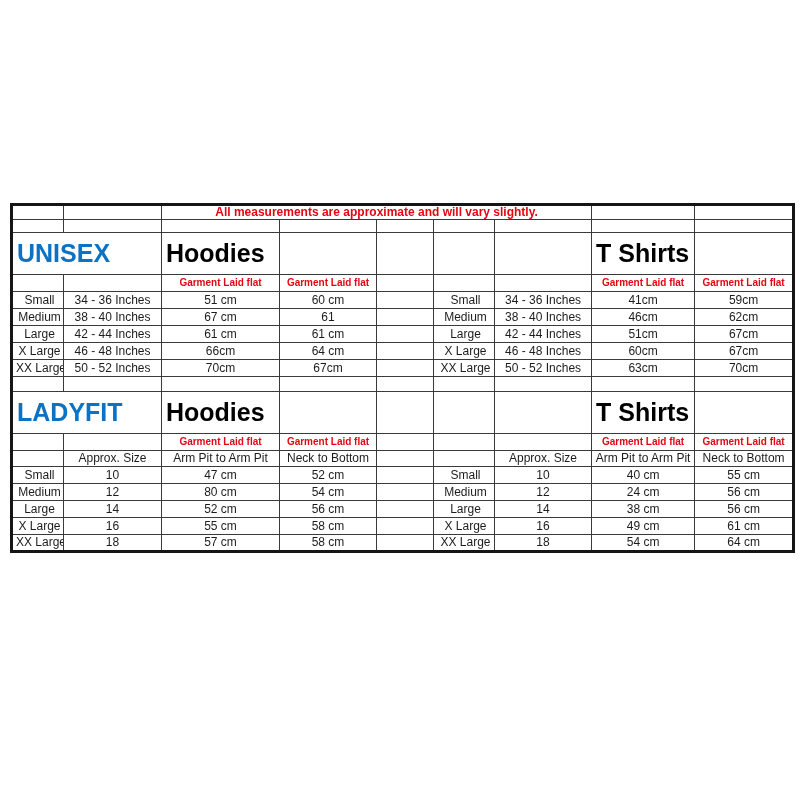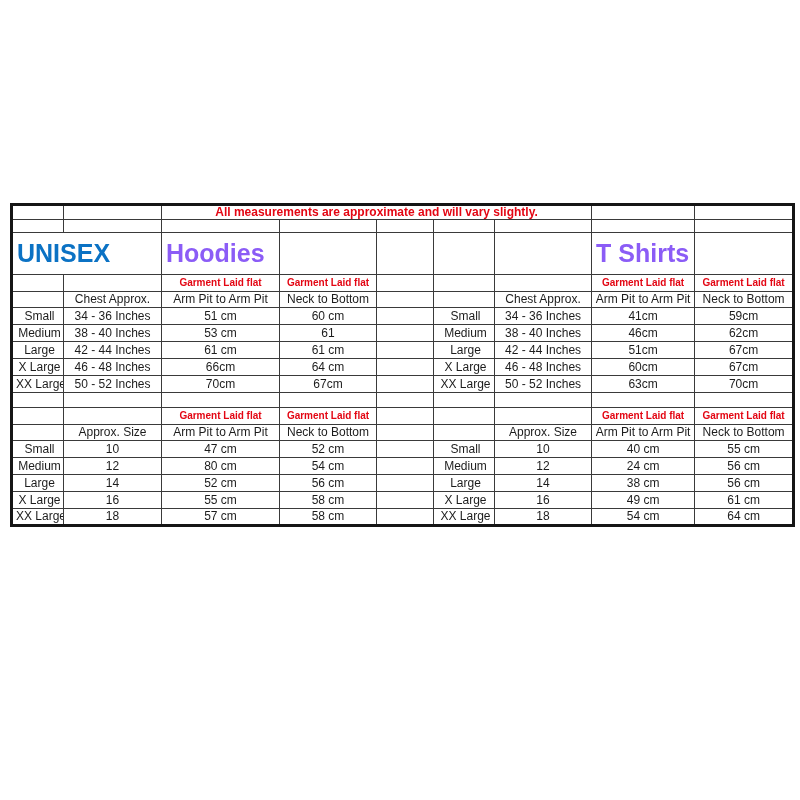--- a/index.html
+++ b/index.html
@@ -23,21 +23,21 @@
     font-size:12px;color:var(--ink);
     text-align:center;vertical-align:middle;
     padding:0;white-space:nowrap;overflow:hidden;
     line-height:1.05;
   }
   td.label{text-align:center;padding-left:3px;}
   td.notice{color:var(--red);font-weight:700;font-size:12px;}
   td.red{color:var(--red);font-weight:700;font-size:10px;}
   td.big{
     font-size:25px;font-weight:700;text-align:left;padding-left:4px;
-    overflow:visible;color:#8b5cf6;letter-spacing:0;
+    overflow:visible;color:#000000;letter-spacing:0;
   }
   td.big.blue{color:var(--blue);}
   tr.h-title td{height:15px;}
   tr.h-thin td{height:13px;}
   tr.h-big td{height:42px;}
   tr.h-std td{height:17px;}
   tr.h-hdr td{height:16px;}
   tr.h-gap td{height:15px;}
 </style>
 </head>
@@ -92,47 +92,36 @@
       <td></td>
       <td></td>
       <td class="red">Garment Laid flat</td>
       <td class="red">Garment Laid flat</td>
       <td></td>
       <td></td>
       <td></td>
       <td class="red">Garment Laid flat</td>
       <td class="red">Garment Laid flat</td>
     </tr>
-    <tr class="h-hdr">
-      <td></td>
-      <td>Chest Approx.</td>
-      <td>Arm Pit to Arm Pit</td>
-      <td>Neck to Bottom</td>
-      <td></td>
-      <td></td>
-      <td>Chest Approx.</td>
-      <td>Arm Pit to Arm Pit</td>
-      <td>Neck to Bottom</td>
-    </tr>
 
     <tr class="h-std">
       <td class="label">Small</td>
       <td>34 - 36 Inches</td>
       <td>51 cm</td>
       <td>60 cm</td>
       <td></td>
       <td class="label">Small</td>
       <td>34 - 36 Inches</td>
       <td>41cm</td>
       <td>59cm</td>
     </tr>
     <tr class="h-std">
       <td class="label">Medium</td>
       <td>38 - 40 Inches</td>
-      <td>53 cm</td>
+      <td>67 cm</td>
       <td>61</td>
       <td></td>
       <td class="label">Medium</td>
       <td>38 - 40 Inches</td>
       <td>46cm</td>
       <td>62cm</td>
     </tr>
     <tr class="h-std">
       <td class="label">Large</td>
       <td>42 - 44 Inches</td>
@@ -172,20 +161,30 @@
           <td></td>
           <td></td>
           <td></td>
           <td></td>
           <td></td>
           <td></td>
           <td></td>
           <td></td>
     </tr>
 
+    <tr class="h-big">
+      <td colspan="2" class="big blue">LADYFIT</td>
+      <td class="big">Hoodies</td>
+      <td></td>
+      <td></td>
+      <td></td>
+      <td></td>
+      <td class="big">T Shirts</td>
+      <td></td>
+    </tr>
     <tr class="h-std">
       <td></td>
       <td></td>
       <td class="red">Garment Laid flat</td>
       <td class="red">Garment Laid flat</td>
       <td></td>
       <td></td>
       <td></td>
       <td class="red">Garment Laid flat</td>
       <td class="red">Garment Laid flat</td>

